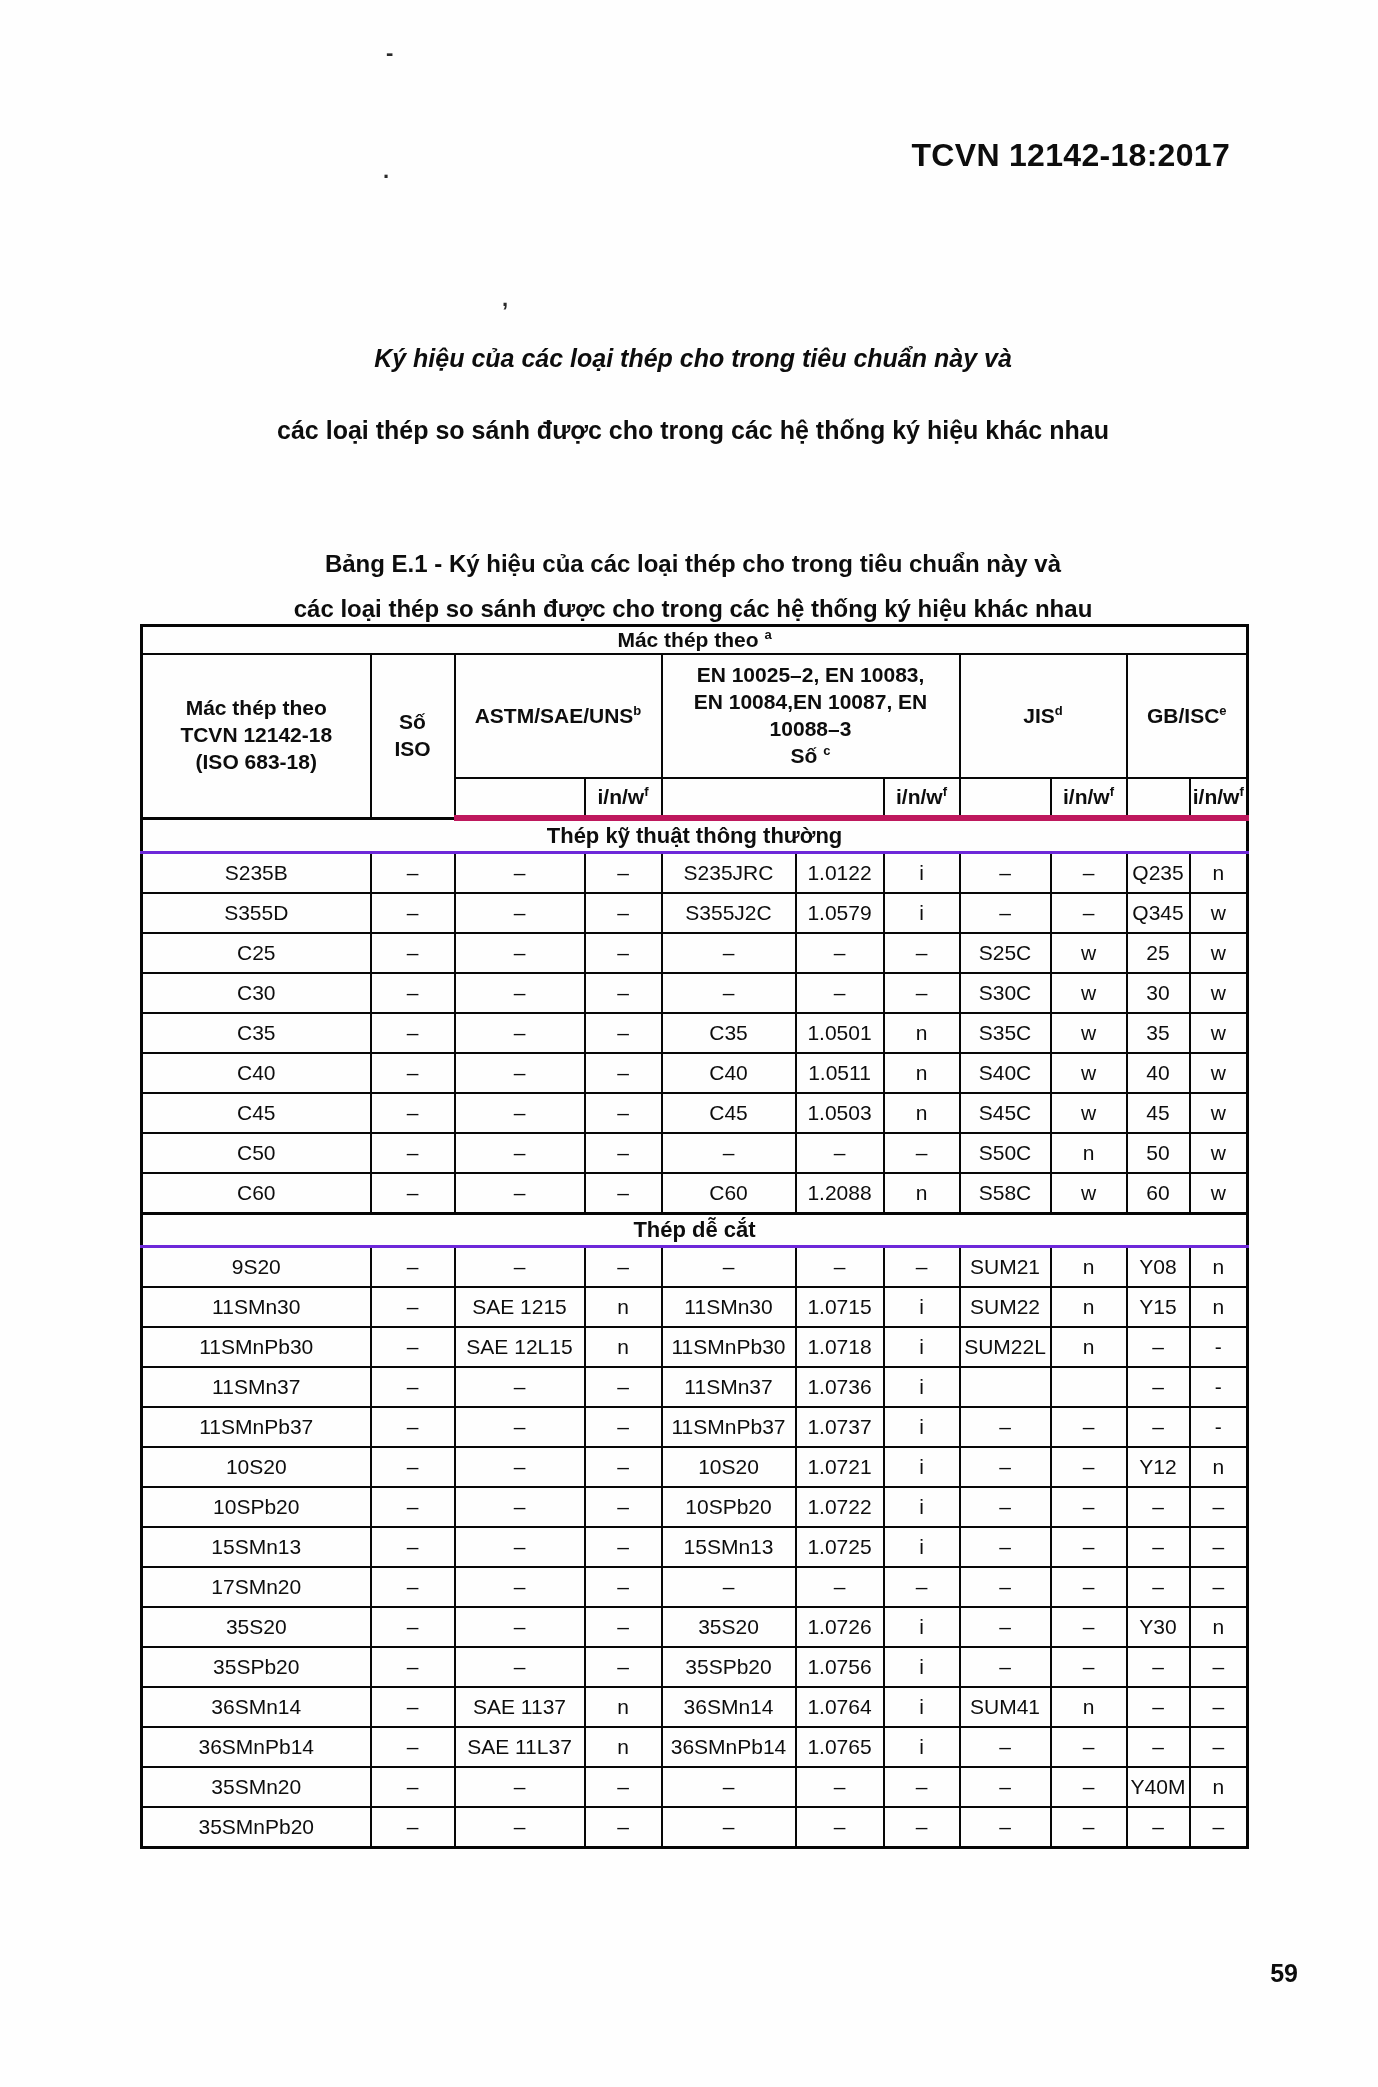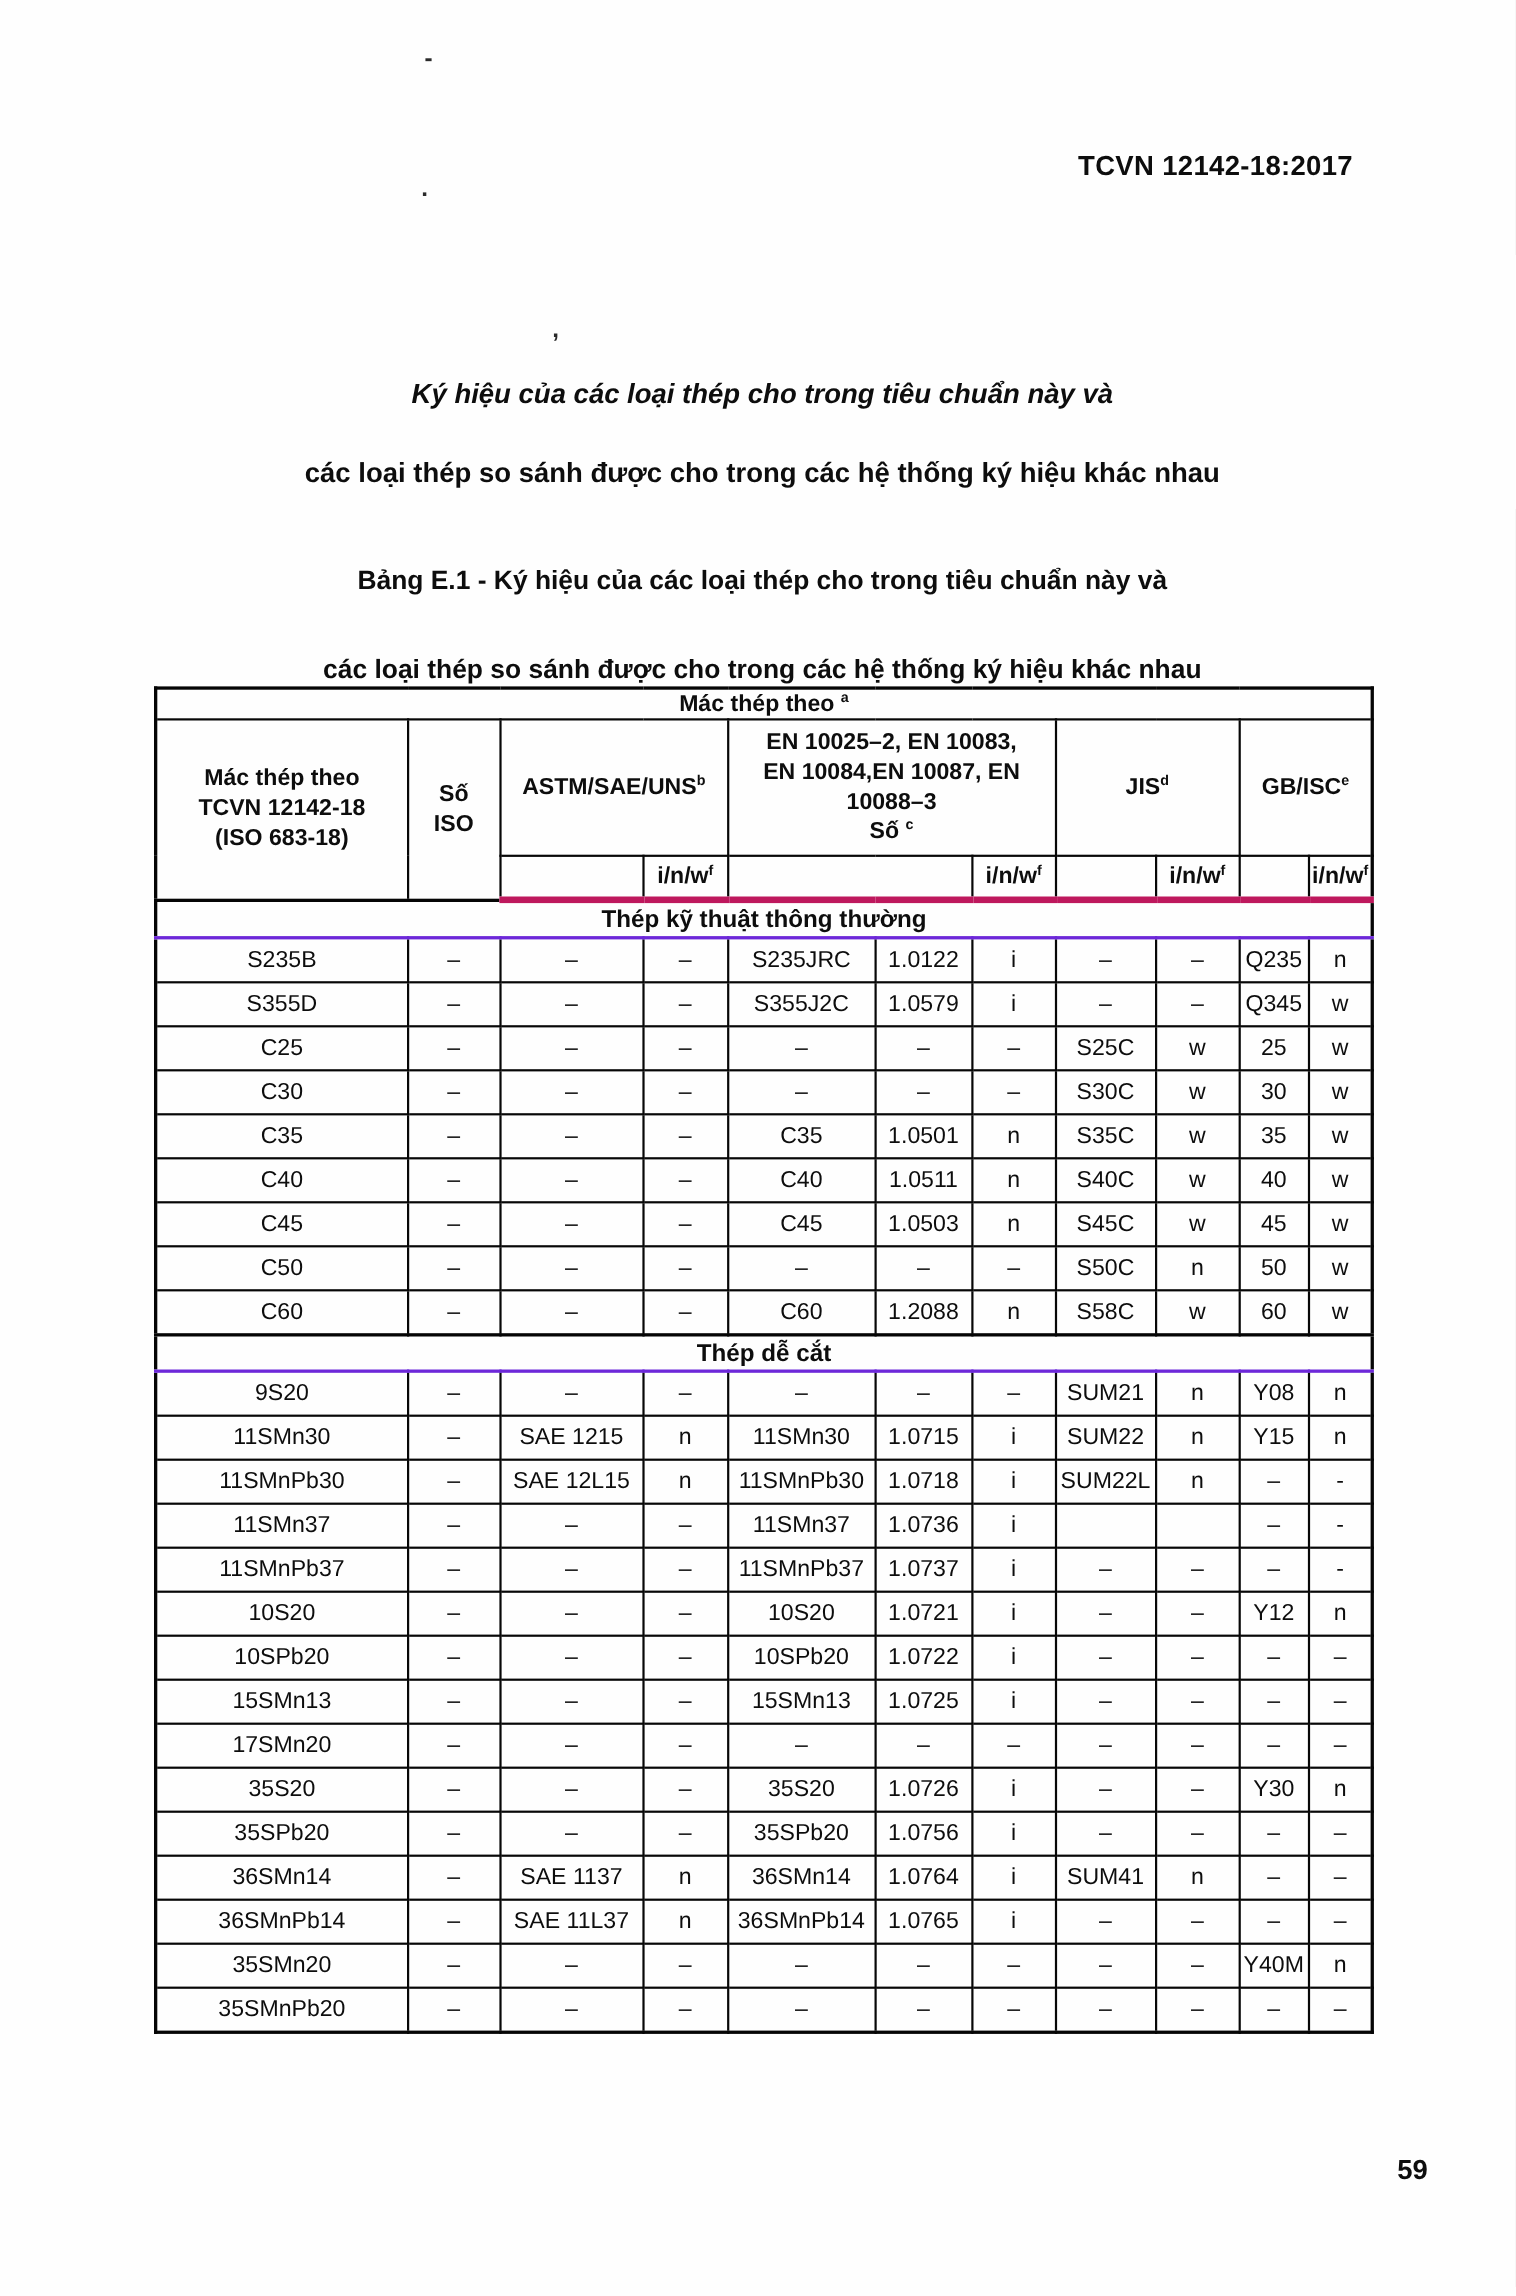--- a/index.html
+++ b/index.html
@@ -4,28 +4,28 @@
 <style>
   html,body { margin:0; padding:0; background:#e8e8e8; }
   .page {
     position:relative; width:1378px; height:2087px; margin:0 auto;
     background:#fefefe; color:#0d0d0d;
     font-family:"Liberation Sans","DejaVu Sans",sans-serif;
     overflow:hidden;
   }
   .std-ref {
     position:absolute; top:137px; right:148px;
-    font-size:25px; font-weight:bold; letter-spacing:.3px;
+    font-size:32px; font-weight:bold; letter-spacing:.3px;
   }
   .heading { position:absolute; left:140px; width:1106px; text-align:center; white-space:nowrap; }
   .h-appendix   { top:212px; font-size:27px; font-weight:bold; }
   .h-type       { top:281px; font-size:24px; }
   .h-title1     { top:344px; font-size:25px; font-weight:bold;font-style:italic; }
   .h-title2     { top:416px; font-size:25px; font-weight:bold; }
-  .h-cap1       { top:514px; font-size:24px; font-weight:bold; }
+  .h-cap1       { top:550px; font-size:24px; font-weight:bold; }
   .h-cap2       { top:595px; font-size:24px; font-weight:bold; }
 
   table.steel {
     position:absolute; left:140px; top:624px; width:1106px;
     border-collapse:collapse; table-layout:fixed;
     border:3px solid #050505;
   }
   .steel th, .steel td {
     border:2px solid #070707; padding:0 2px;
     text-align:center; vertical-align:middle; overflow:hidden;

